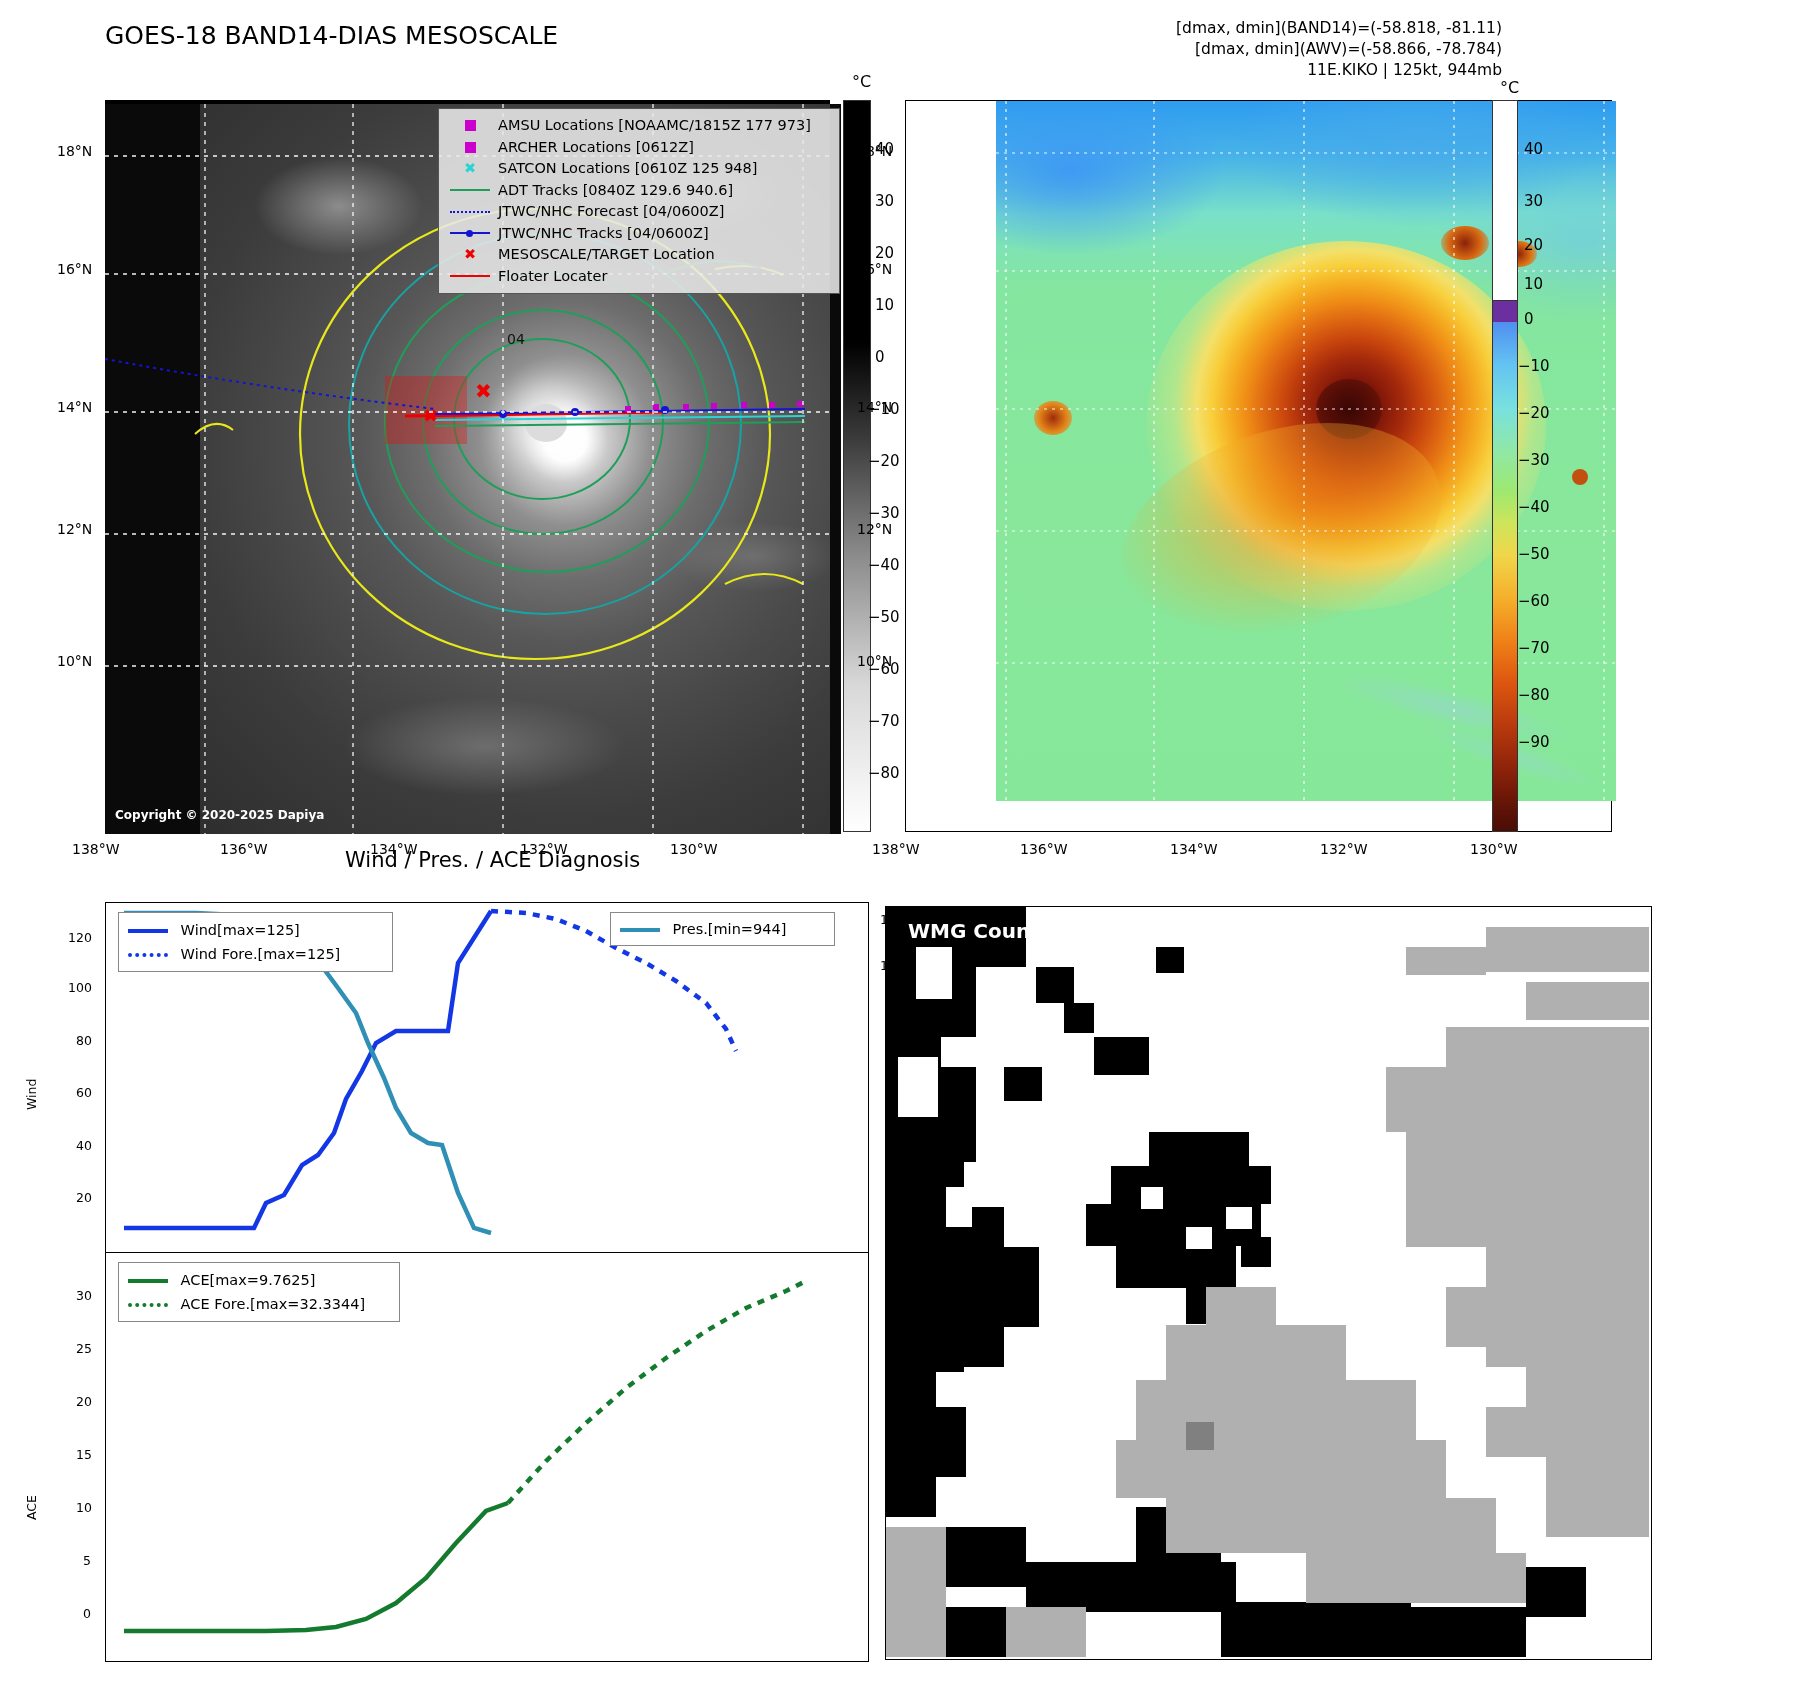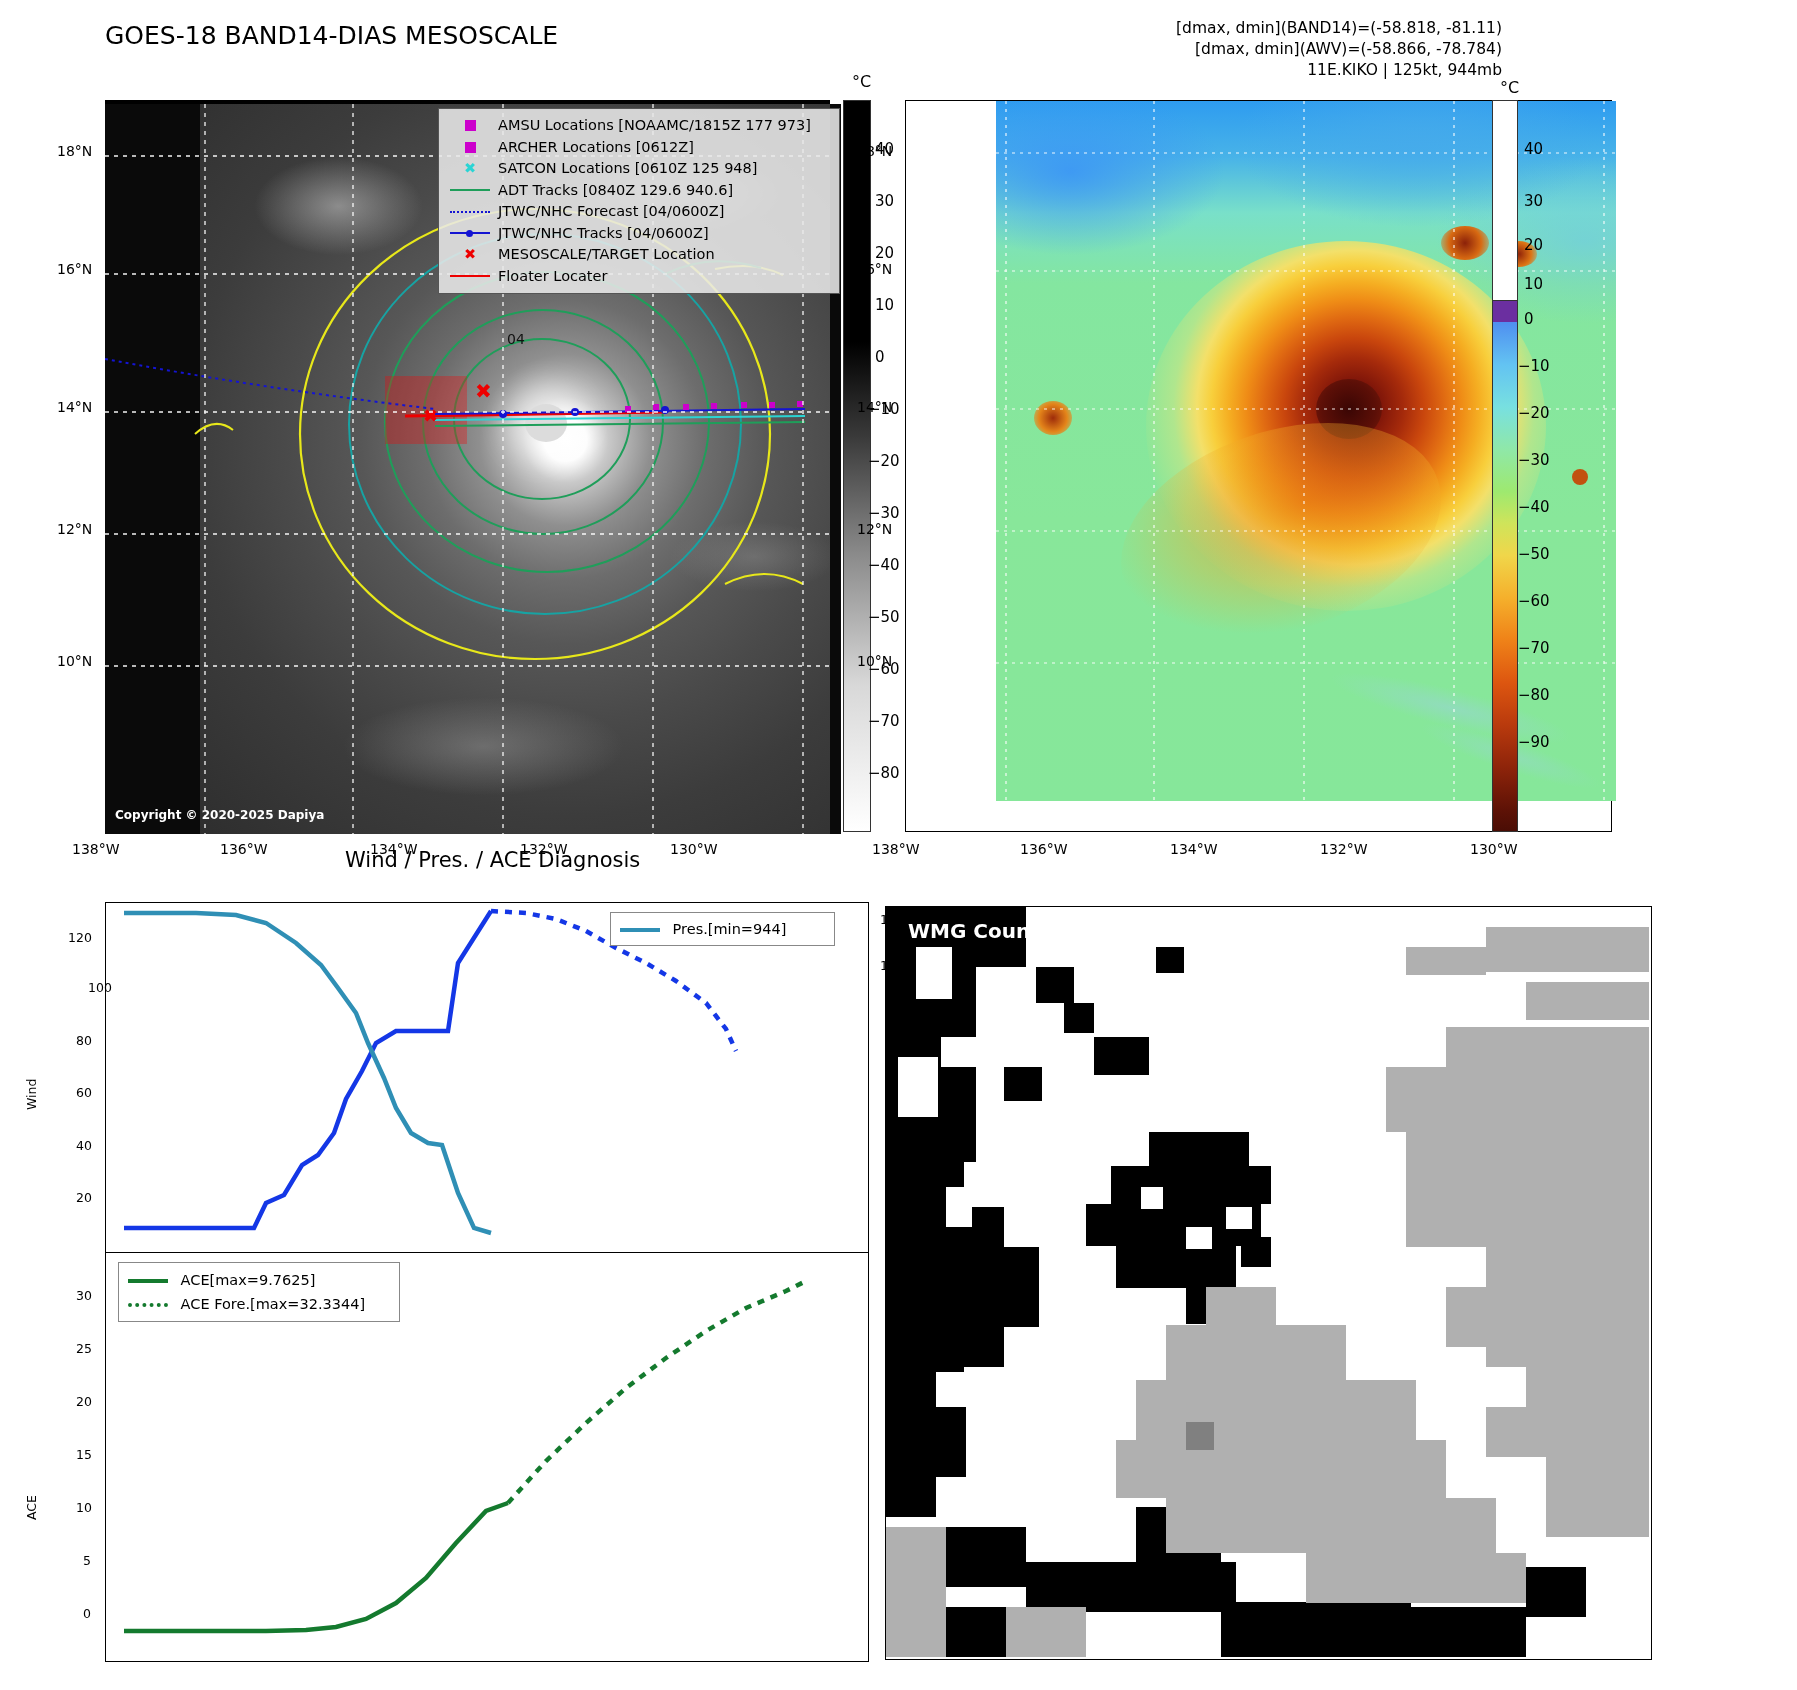--- a/index.html
+++ b/index.html
@@ -319,33 +319,43 @@
     <svg width="760" height="348" viewBox="0 0 760 348" preserveAspectRatio="none">
 
       <polyline points="18,325 70,325 95,325 120,325 148,325 160,300 178,292 196,262 212,252 228,230 240,196 256,168 270,140 290,128 320,128 342,128 352,60 385,8" fill="none" stroke="#1437e6" stroke-width="4.5"></polyline>
 
       <polyline points="385,8 420,10 450,16 480,28 510,45 540,60 570,78 600,100 620,126 630,148" fill="none" stroke="#1437e6" stroke-width="4.5" stroke-dasharray="7,7"></polyline>
 
       <polyline points="18,10 90,10 130,12 160,20 190,40 215,62 232,85 250,110 262,140 278,175 290,205 305,230 322,240 336,242 352,290 368,325 385,330" fill="none" stroke="#2f8fb5" stroke-width="4.5"></polyline>
     </svg>
   </div>
 
+  <div class="legend2" style="left:118px;top:42px;width:255px;">
+    <div>
+      <span class="sw" style="border-top:4px solid #1437e6;"></span>
+      <span>Wind[max=125]</span>
+    </div>
+    <div>
+      <span class="sw" style="border-top:4px dotted #1437e6;"></span>
+      <span>Wind Fore.[max=125]</span>
+    </div>
+  </div>
 
   <div class="legend2" style="left:610px;top:42px;width:205px;line-height:22px;">
     <div>
       <span class="sw" style="border-top:4px solid #2f8fb5;"></span>
       <span>Pres.[min=944]</span>
     </div>
   </div>
 
   <div class="ylab" style="left:24px;top:240px;">Wind</div>
   <div class="ylab" style="left:944px;top:250px;">Pressure</div>
 
   <div class="tick" style="left:68px;top:60px;">120</div>
-  <div class="tick" style="left:68px;top:110px;margin-left:20px;">100</div>
+  <div class="tick" style="left:68px;top:110px;">100</div>
   <div class="tick" style="left:76px;top:163px;">80</div>
   <div class="tick" style="left:76px;top:215px;">60</div>
   <div class="tick" style="left:76px;top:268px;">40</div>
   <div class="tick" style="left:76px;top:320px;">20</div>
 
   <div class="tick" style="left:880px;top:42px;">1010</div>
   <div class="tick" style="left:880px;top:88px;">1000</div>
   <div class="tick" style="left:885px;top:136px;">990</div>
   <div class="tick" style="left:885px;top:183px;">980</div>
   <div class="tick" style="left:885px;top:230px;">970</div>

